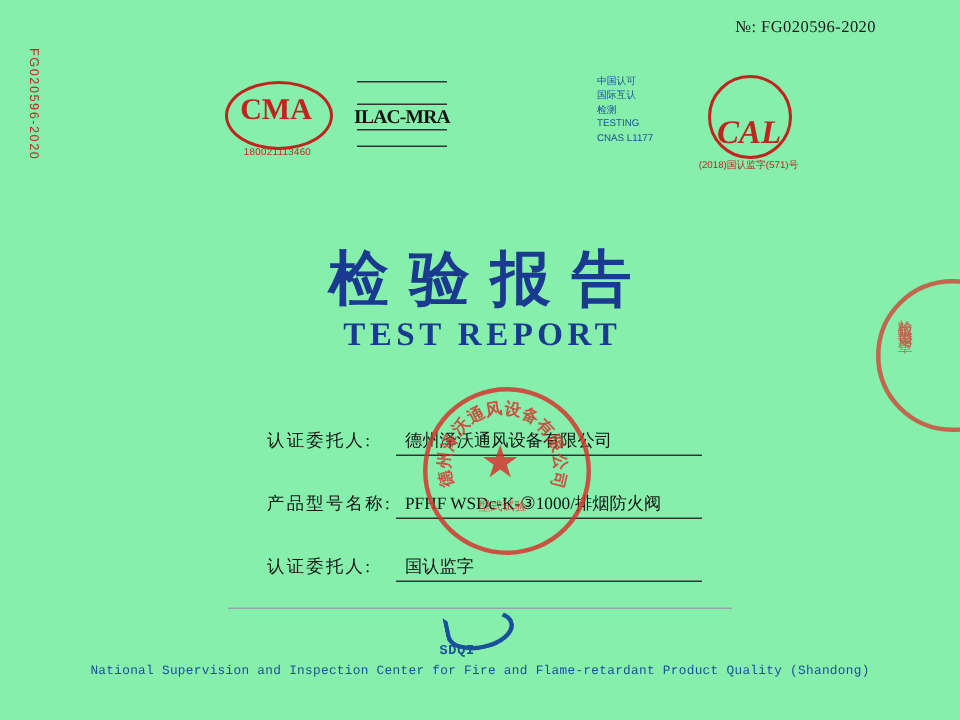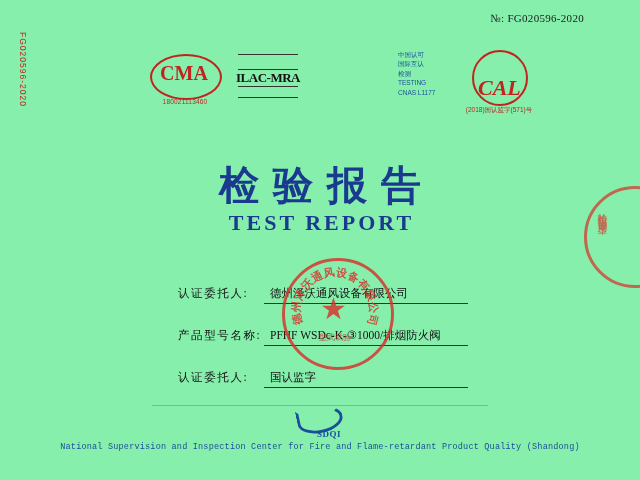--- a/index.html
+++ b/index.html
@@ -390,22 +390,22 @@
     border: 3px solid #1a4f9c;
     border-radius: 0 50% 50% 50%;
     border-top-color: transparent;
     border-right-color: #1a4f9c;
     transform: rotate(-12deg);
   }
   .sdqi-mark .label {
     position: absolute;
     left: 0; bottom: 0;
     width: 48px;
-    text-align: right;
-    font-family: Liberation Serif, serif;
+    text-align: left;
+    font-family: Liberation Mono, monospace;
     font-weight: bold;
     font-size: 9px;
     color: #1a4f9c;
     letter-spacing: 0.5px;
   }
   .footer-cn {
     display: inline-block;
     vertical-align: middle;
     font-family: "Liberation Serif", serif;
     font-size: 15px;

